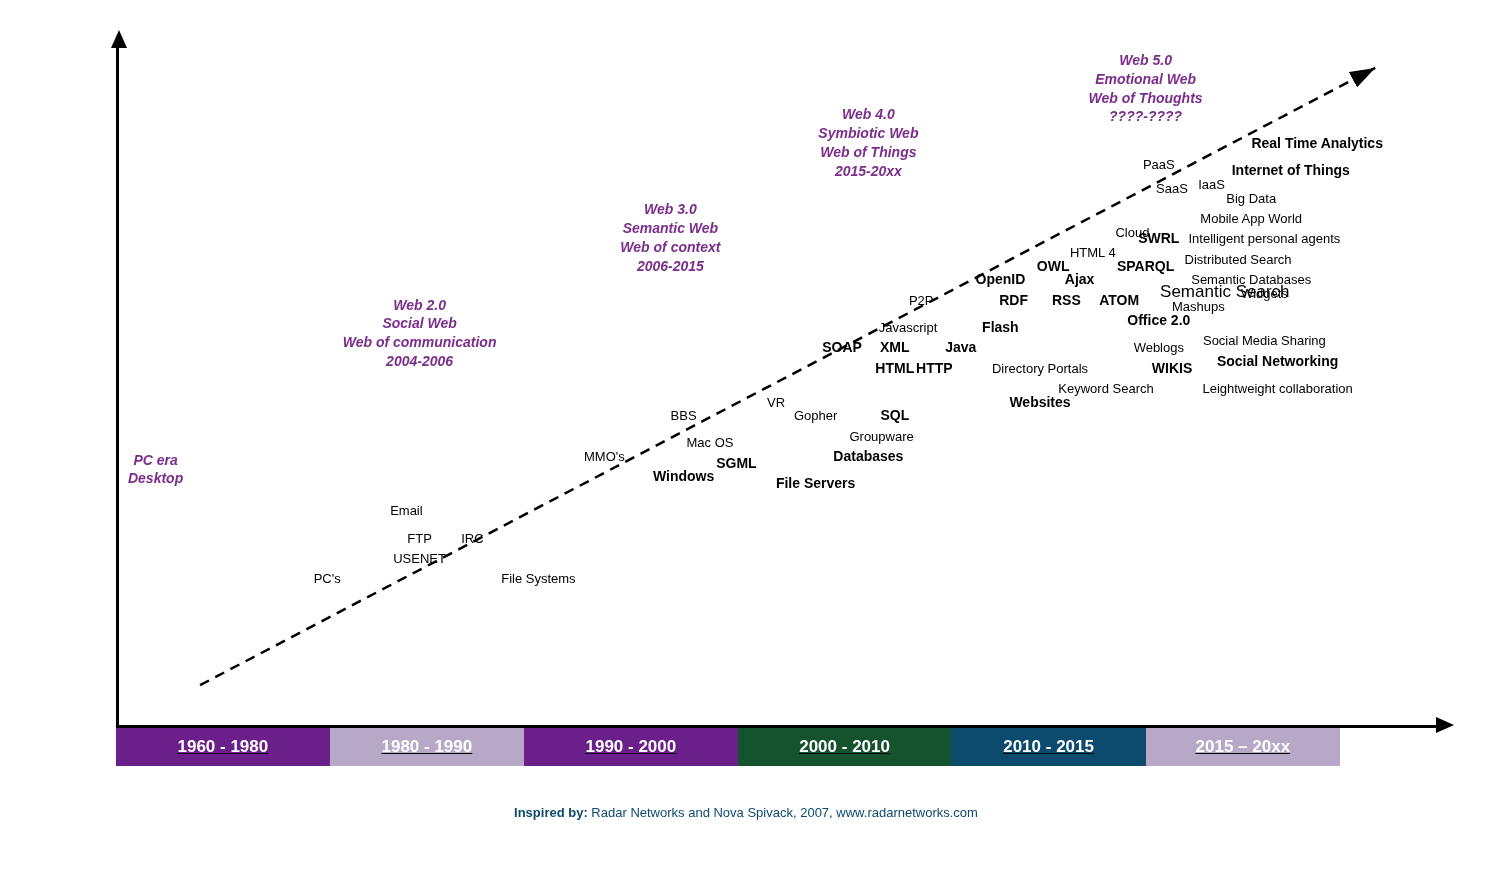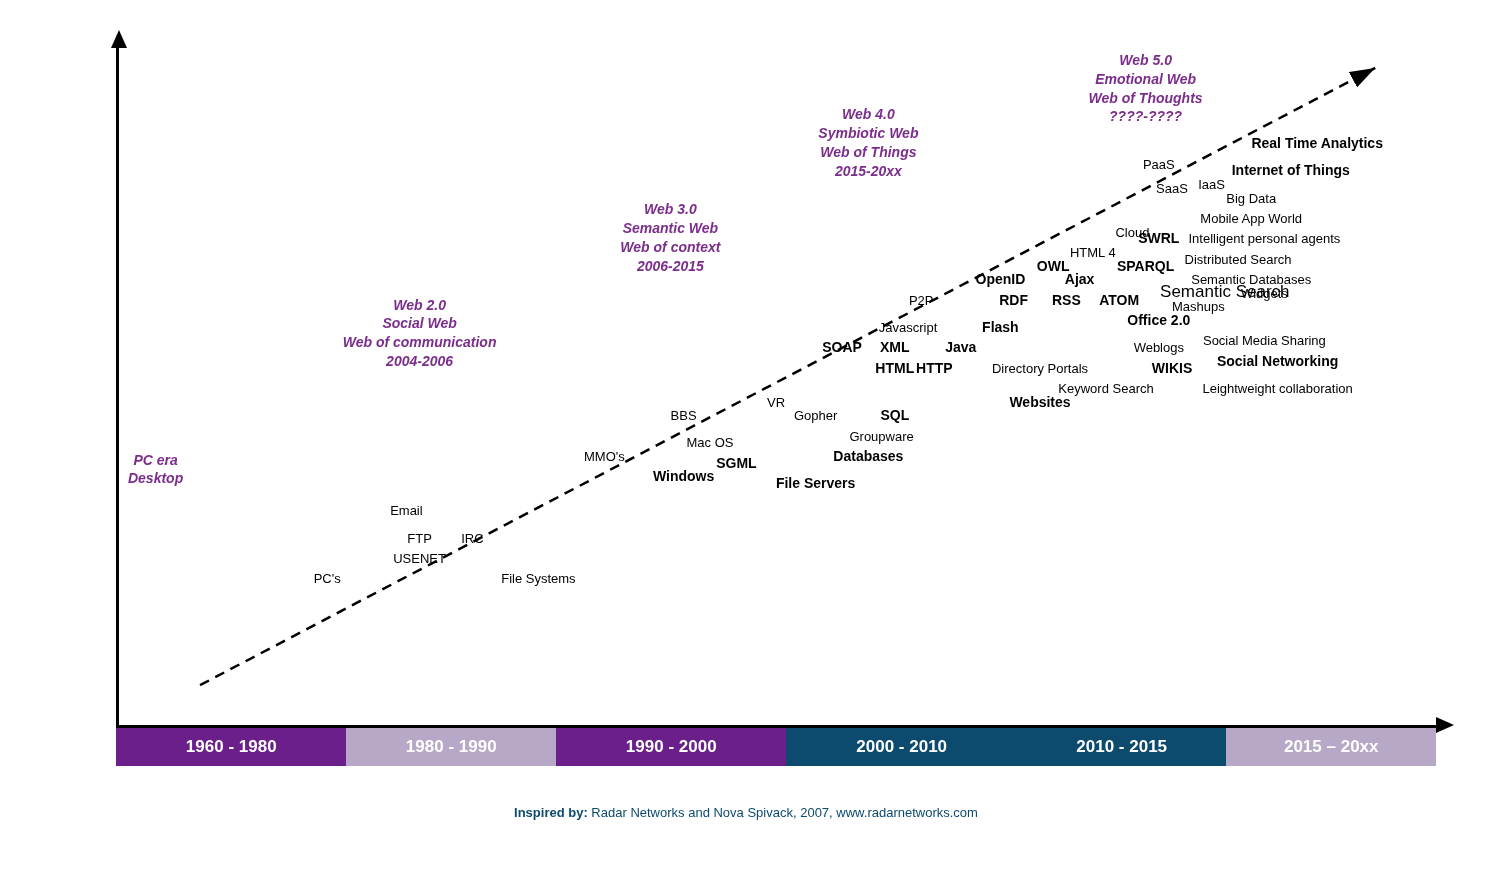--- a/index.html
+++ b/index.html
@@ -145,25 +145,25 @@
       <line x1="80" y1="640" x2="1240" y2="20" stroke="#000" stroke-width="2.5" stroke-dasharray="10,7" marker-end="url(#arrowhead)"></line>
     </svg>
   </div>
 
   <div class="x-axis-label"></div>
 
   <div class="attribution">
     <span class="bold">Inspired by:</span> Radar Networks  and Nova Spivack, 2007,  www.radarnetworks.com
   </div>
 
-  <div id="timelineBar" class="timeline-bar" style="left: 80px; bottom: 82px; width: 1320px; height: 38px; position: absolute;">
+  <div id="timelineBar" class="timeline-bar" style="left: 80px; bottom: 82px; width: 1224px; height: 38px; position: absolute; text-decoration: underline;">
       <div class="timeline-segment" style="flex: 1.1 1 0%; background-color: rgb(106, 31, 138);">1960 - 1980</div>
       <div class="timeline-segment" style="flex: 1 1 0%; background-color: rgb(184, 168, 200);">1980 - 1990</div>
       <div class="timeline-segment" style="flex: 1.1 1 0%; background-color: rgb(106, 31, 138);">1990 - 2000</div>
-      <div class="timeline-segment" style="flex: 1.1 1 0%; background-color: #0c4a6e;">2000 - 2010</div>
+      <div class="timeline-segment" style="flex: 1.1 1 0%; background-color: #14532d;">2000 - 2010</div>
       <div class="timeline-segment" style="flex: 1 1 0%; background-color: #0c4a6e;">2010 - 2015</div>
       <div class="timeline-segment" style="flex: 1 1 0%; background-color: rgb(184, 168, 200);">2015 – 20xx</div>
     </div>
 <div class="lbl purple" style="left: 1109.6px; top: 60.8px; font-size: 14px;">Web 5.0<br>Emotional Web<br>Web of Thoughts<br>????-????</div>
     <div class="lbl purple" style="left: 832.4px; top: 115.2px; font-size: 14px;">Web 4.0<br>Symbiotic Web<br>Web of Things<br>2015-20xx</div>
     <div class="lbl purple" style="left: 634.4px; top: 210.4px; font-size: 14px;">Web 3.0<br>Semantic Web<br>Web of context<br>2006-2015</div>
     <div class="lbl purple" style="left: 383.6px; top: 305.6px; font-size: 14px;">Web 2.0<br>Social Web<br>Web of communication<br>2004-2006</div>
     <div class="lbl purple" style="left: 119.6px; top: 441.6px; font-size: 14px;">PC era<br>Desktop</div>
     <div class="lbl bold" style="left: 1281.2px; top: 115.2px; font-size: 14px;">Real Time Analytics</div>
     <div class="lbl bold" style="left: 1254.8px; top: 142.4px; font-size: 14px;">Internet of Things</div>

